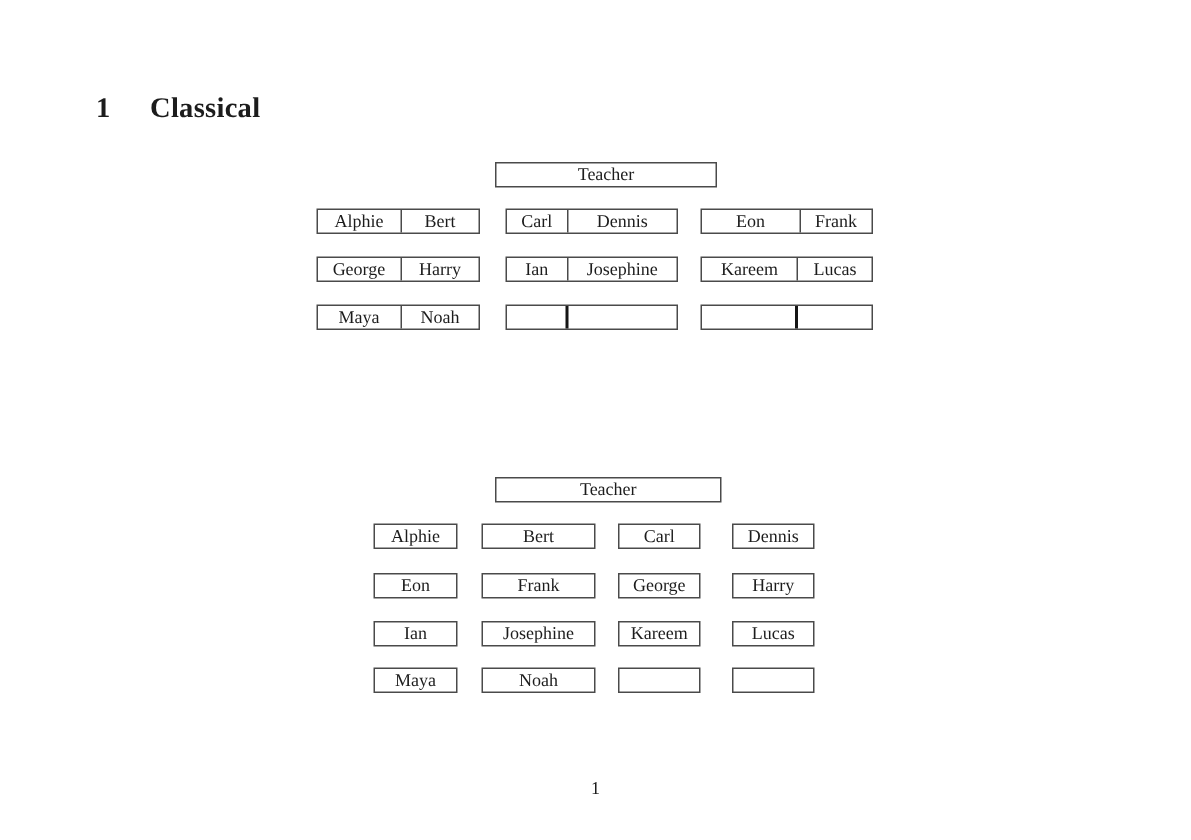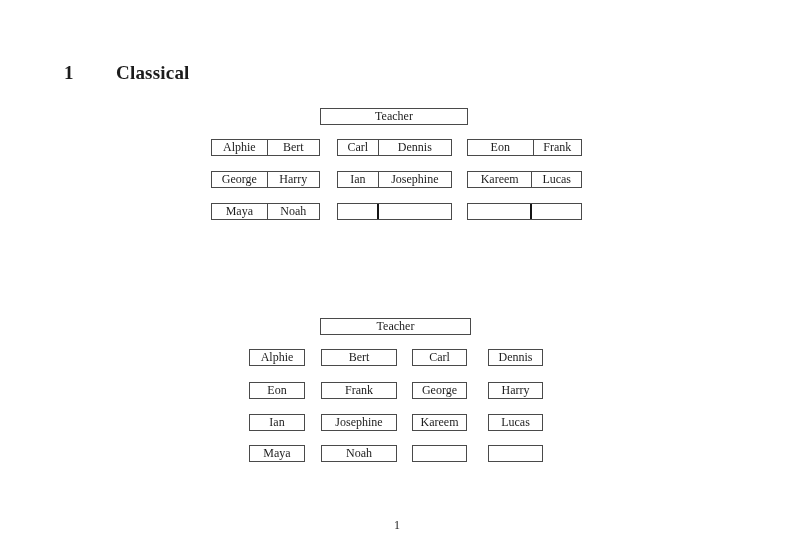--- a/index.html
+++ b/index.html
@@ -21,31 +21,31 @@
   .section-heading {
     position: absolute;
     left: 64px;
     font-size: 19px;
     font-weight: bold;
     line-height: 22px;
     letter-spacing: 0.2px;
     white-space: nowrap;
   }
   .sec-num { display: inline-block; min-width: 12px; }
-  .sec-title { margin-left: 40px; }
+  .sec-title { margin-left: 24px; }
 
   .box {
     position: absolute;
     box-sizing: border-box;
     height: 17px;
     border: 1px solid var(--border);
     background: var(--background);
     display: flex;
   }
-  .teacher-box { align-items: center; justify-content: flex-start; }
+  .teacher-box { align-items: center; justify-content: flex-start; margin-left: 10px; }
   .box .cell {
     box-sizing: border-box;
     height: 100%;
     display: flex;
     align-items: center;
     justify-content: center;
     font-size: 12px;
     line-height: 15px;
     overflow: hidden;
     white-space: nowrap;

